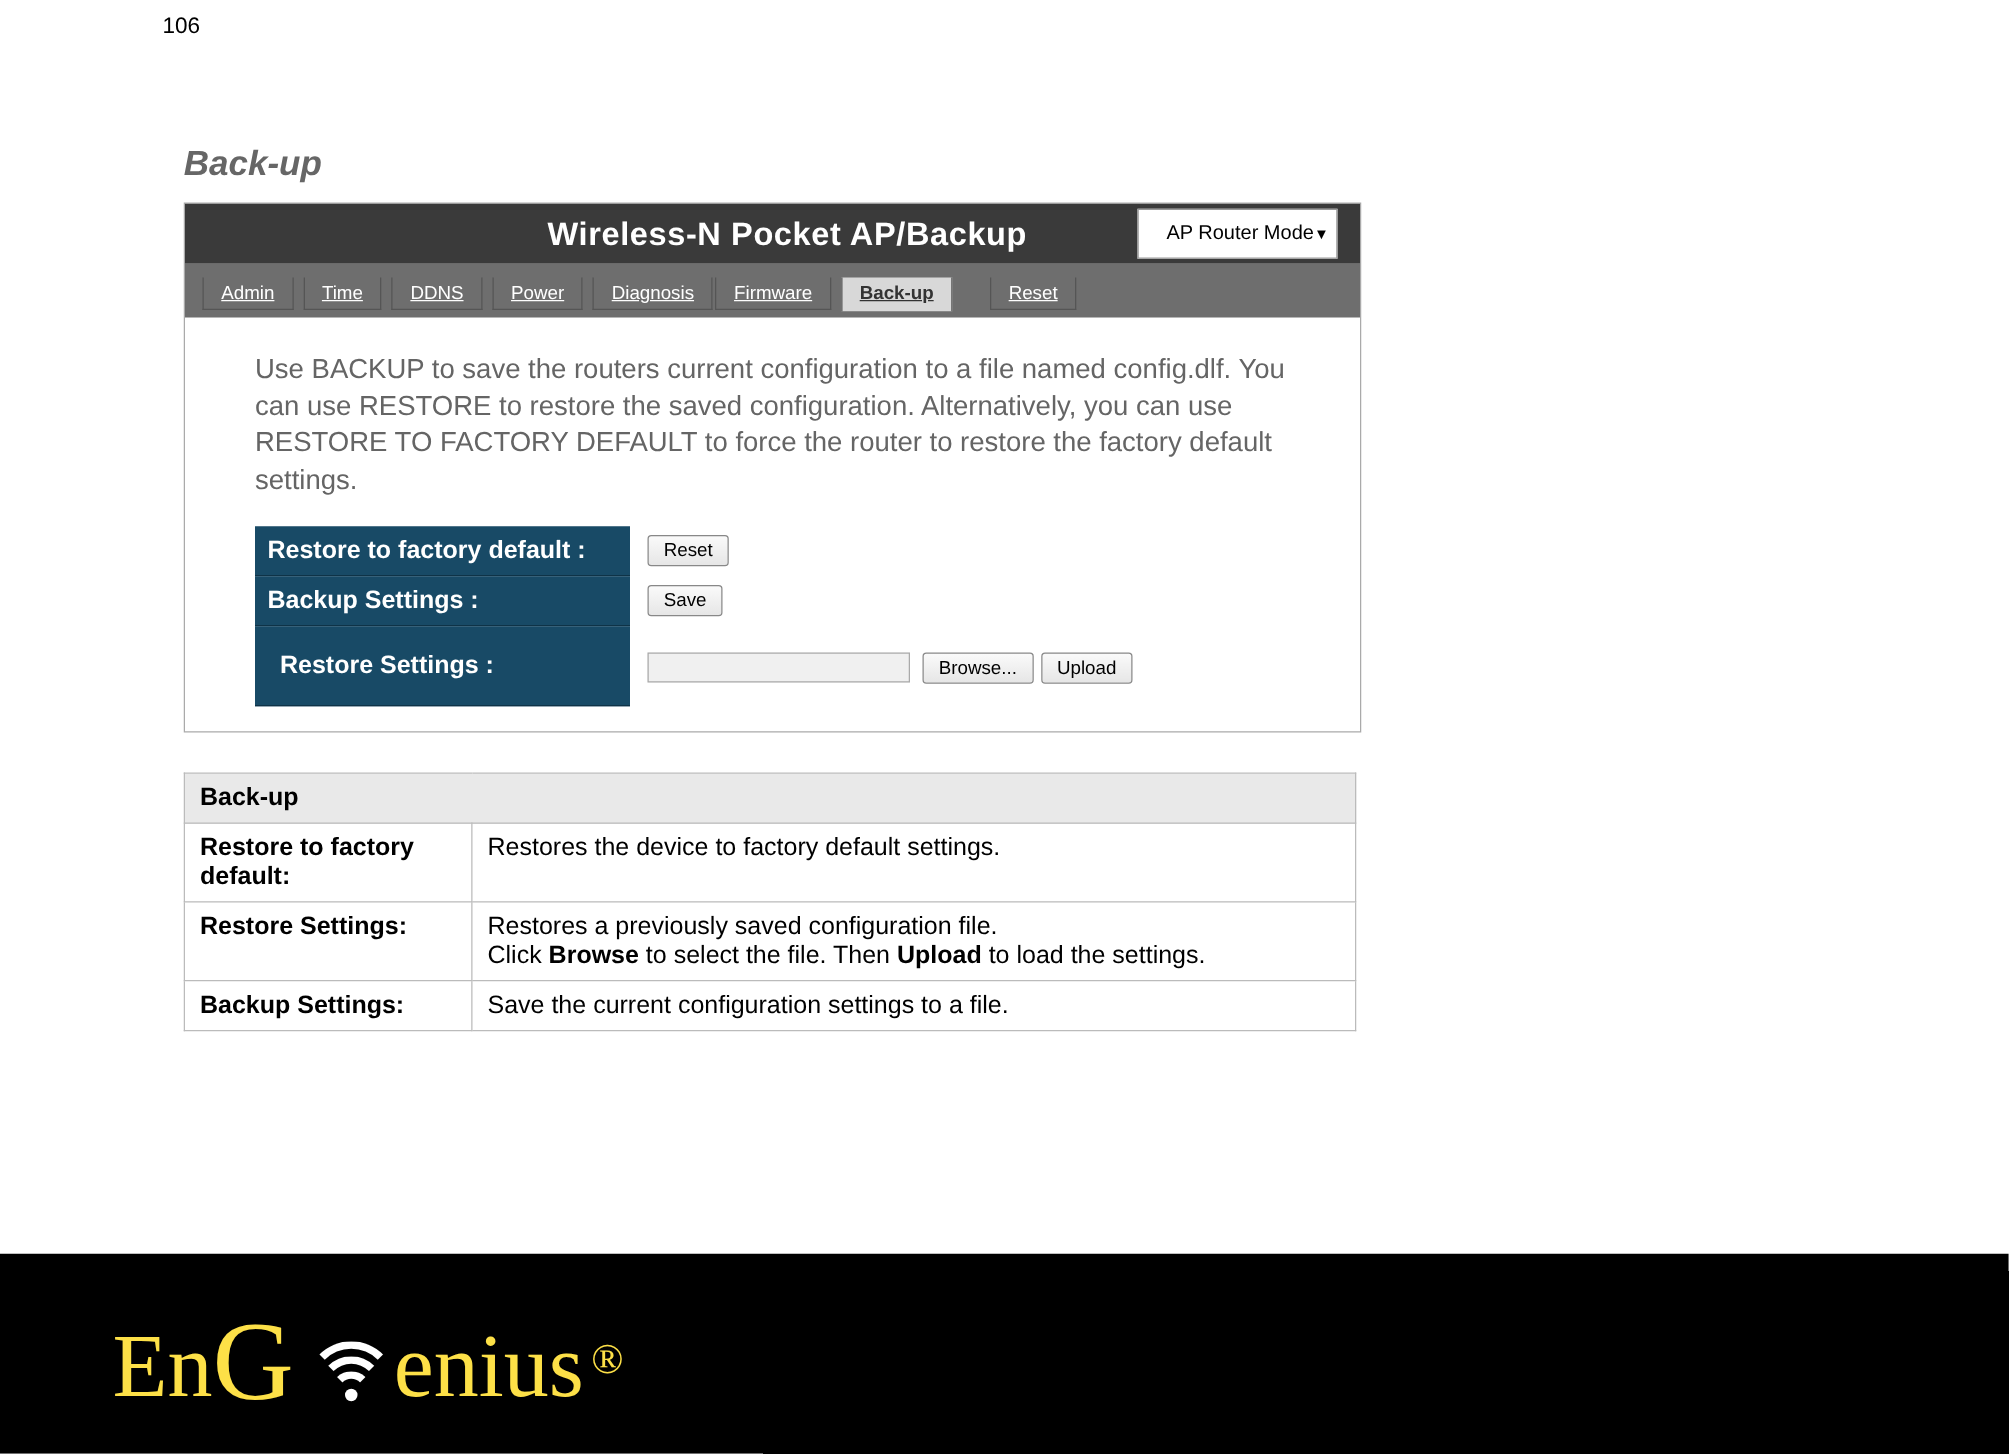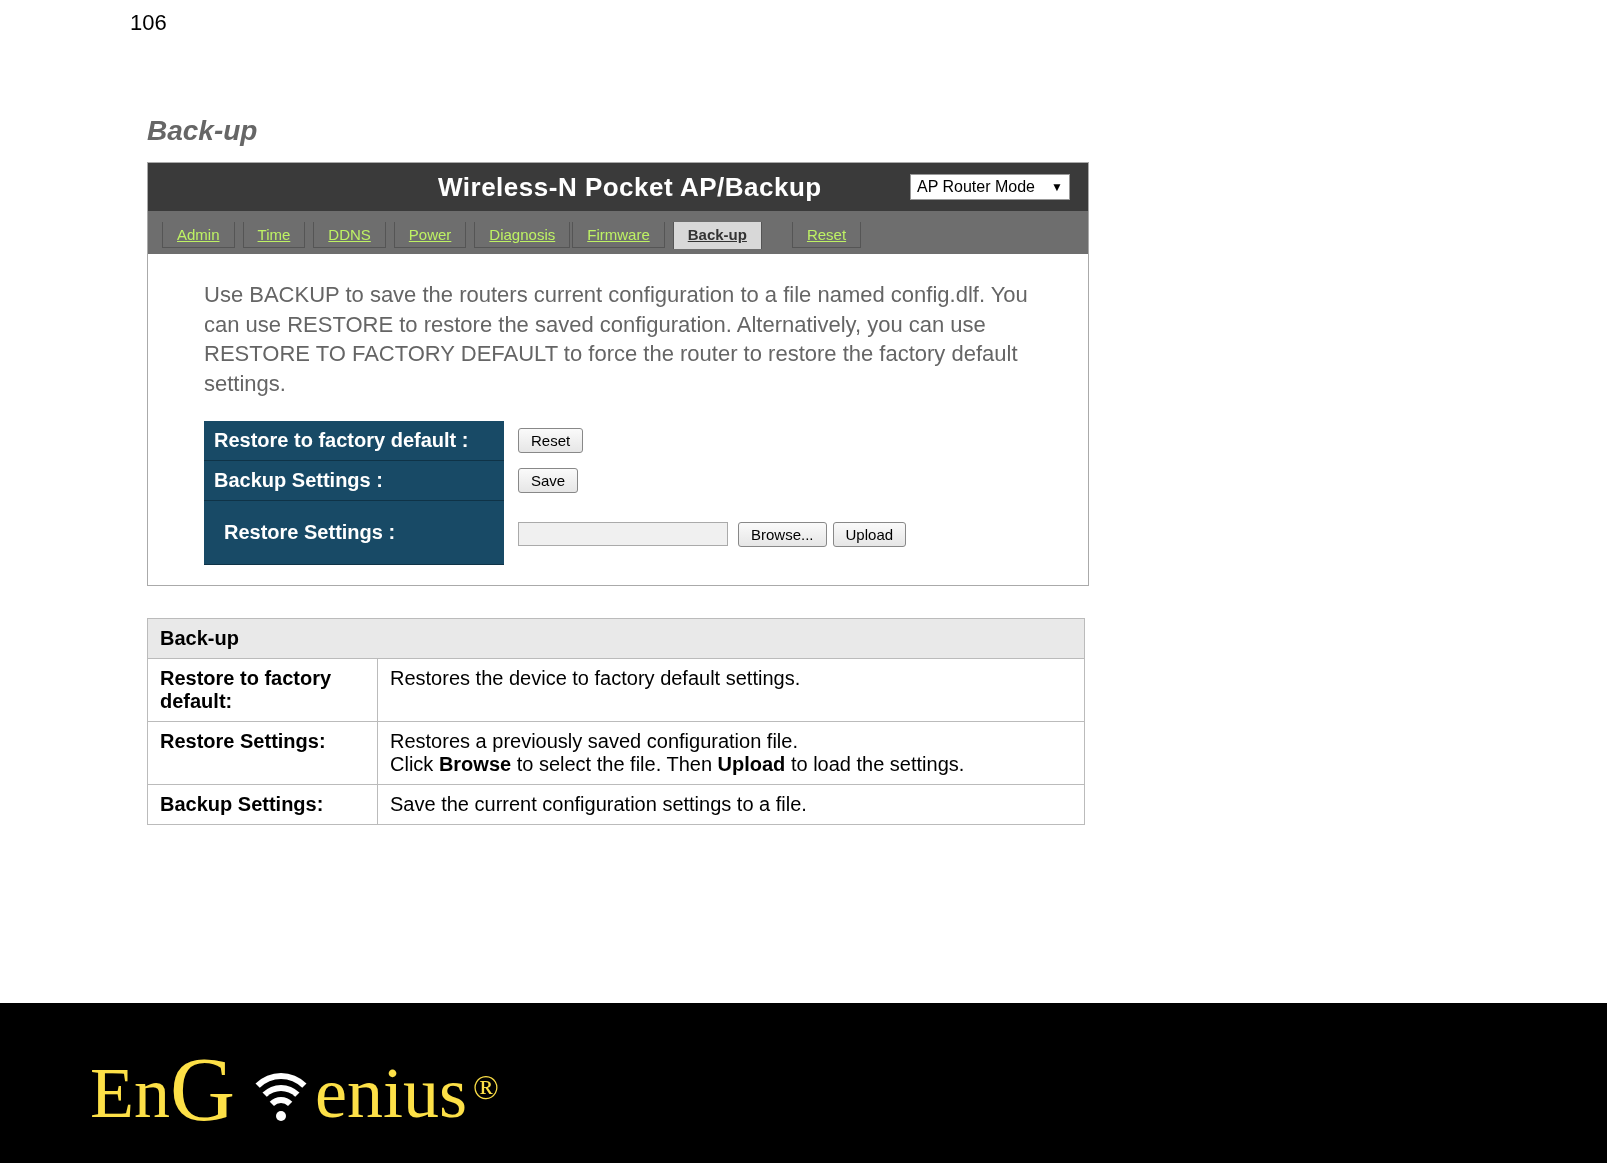--- a/index.html
+++ b/index.html
@@ -1,31 +1,31 @@
 <!DOCTYPE html>
 <html><head>
 <meta charset="utf-8">
 <style>
   * { box-sizing: border-box; margin: 0; padding: 0; }
   html, body { width: 1607px; height: 1163px; font-family: Arial, Helvetica, sans-serif; background: #fff; color: #000; }
   body { position: relative; }
 
-  .page-number { position: absolute; top: 10px; left: 130px; font-size: 22px; }
+  .page-number { position: absolute; top: 10px; left: 130px; font-size: 18px; }
   .section-title { position: absolute; top: 115px; left: 147px; font-size: 28px; font-style: italic; font-weight: bold; color: #666; }
 
   
   .router-panel { position: absolute; top: 162px; left: 147px; width: 942px; border: 1px solid #aaa; }
   .router-header { background: #3a3a3a; display: flex; align-items: center; height: 48px; }
   .router-title { color: #fff; font-weight: bold; font-size: 26px; margin-left: 290px; letter-spacing: .5px; white-space: nowrap; }
-  .mode-select { margin-left: auto; margin-right: 18px; width: 160px; height: 26px; background: #fff; border: 1px solid #999; display: flex; align-items: center; justify-content: space-between; padding: 0 6px; font-size: 16px; }
+  .mode-select { margin-left: auto; margin-right: 18px; width: 160px; height: 40px; background: #fff; border: 1px solid #999; display: flex; align-items: center; justify-content: flex-end; padding: 0 6px; font-size: 16px; }
   .chevron { font-size: 12px; }
 
   .subheader-wrap { background: #6e6e6e; padding: 10px 14px 6px 14px; }
   .tabs { display: flex; align-items: flex-end; gap: 0; }
-  .tab { padding: 4px 14px; font-size: 15px; color: #bef264; text-decoration: underline; border-left: 1px solid #555; border-right: 1px solid #555; margin-right: 2px; background: #6e6e6e; border-bottom: 1px solid #555; }
+  .tab { padding: 4px 14px; font-size: 15px; color: #ffffff; text-decoration: underline; border-left: 1px solid #555; border-right: 1px solid #555; margin-right: 2px; background: #6e6e6e; border-bottom: 1px solid #555; }
   .tab:first-child { border-left: 1px solid #555; }
   .tab.active { background: #d8d8d8; color: #333; font-weight: bold; text-decoration: underline; border-bottom: none; padding-bottom: 6px; position: relative; top: 1px; }
   .tab-divider { width: 6px; }
   .tab-spacer { width: 28px; }
 
   .router-content { padding: 26px 26px 20px 56px; }
   .desc { font-size: 22px; color: #656565; line-height: 1.35; width: 830px; }
 
   .form-rows { margin-top: 22px; }
   .form-row { display: flex; align-items: center; }

